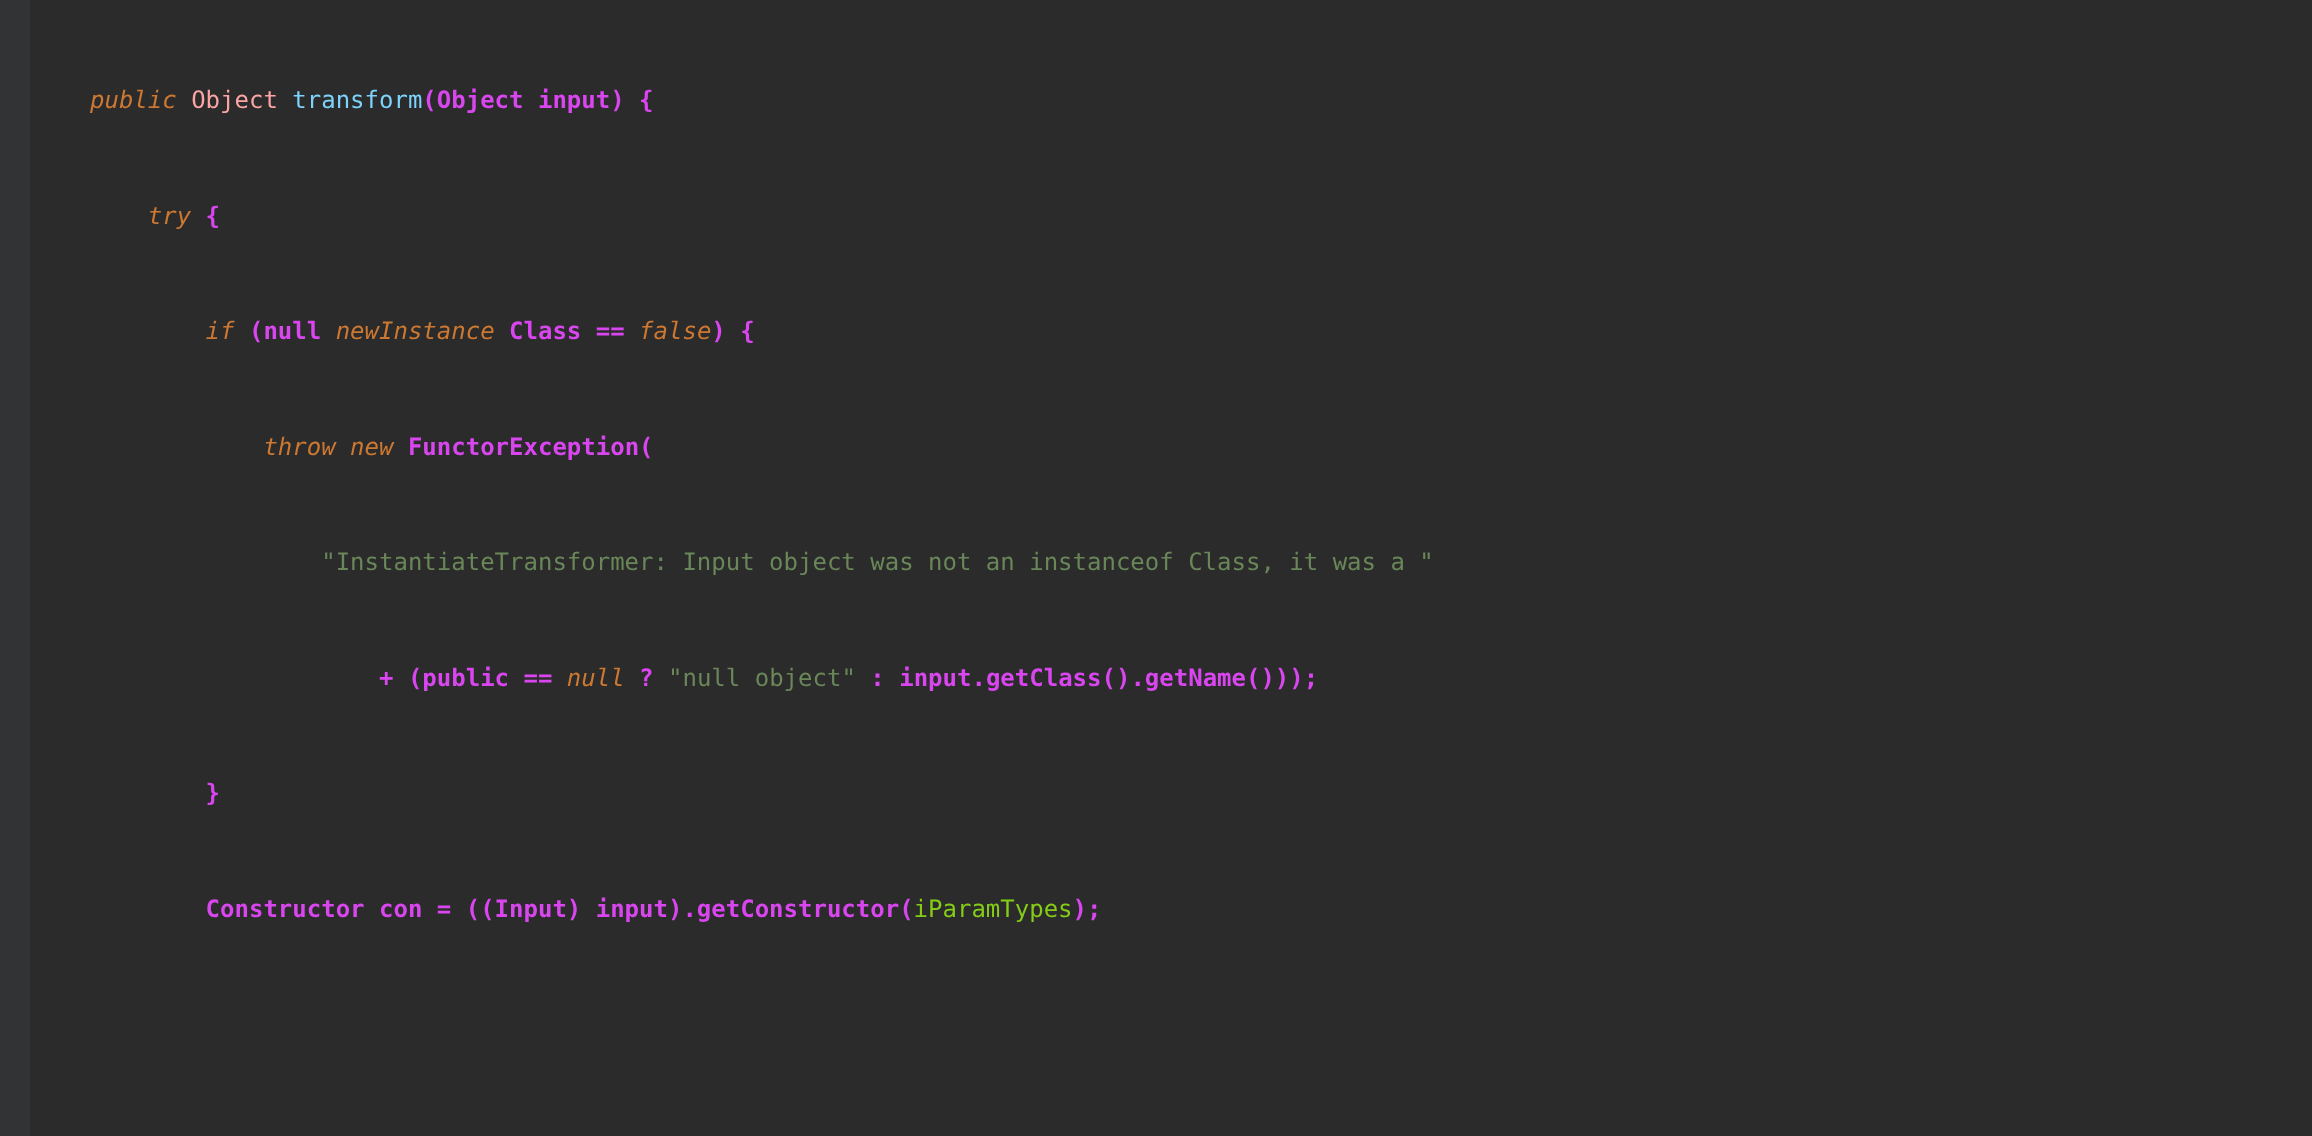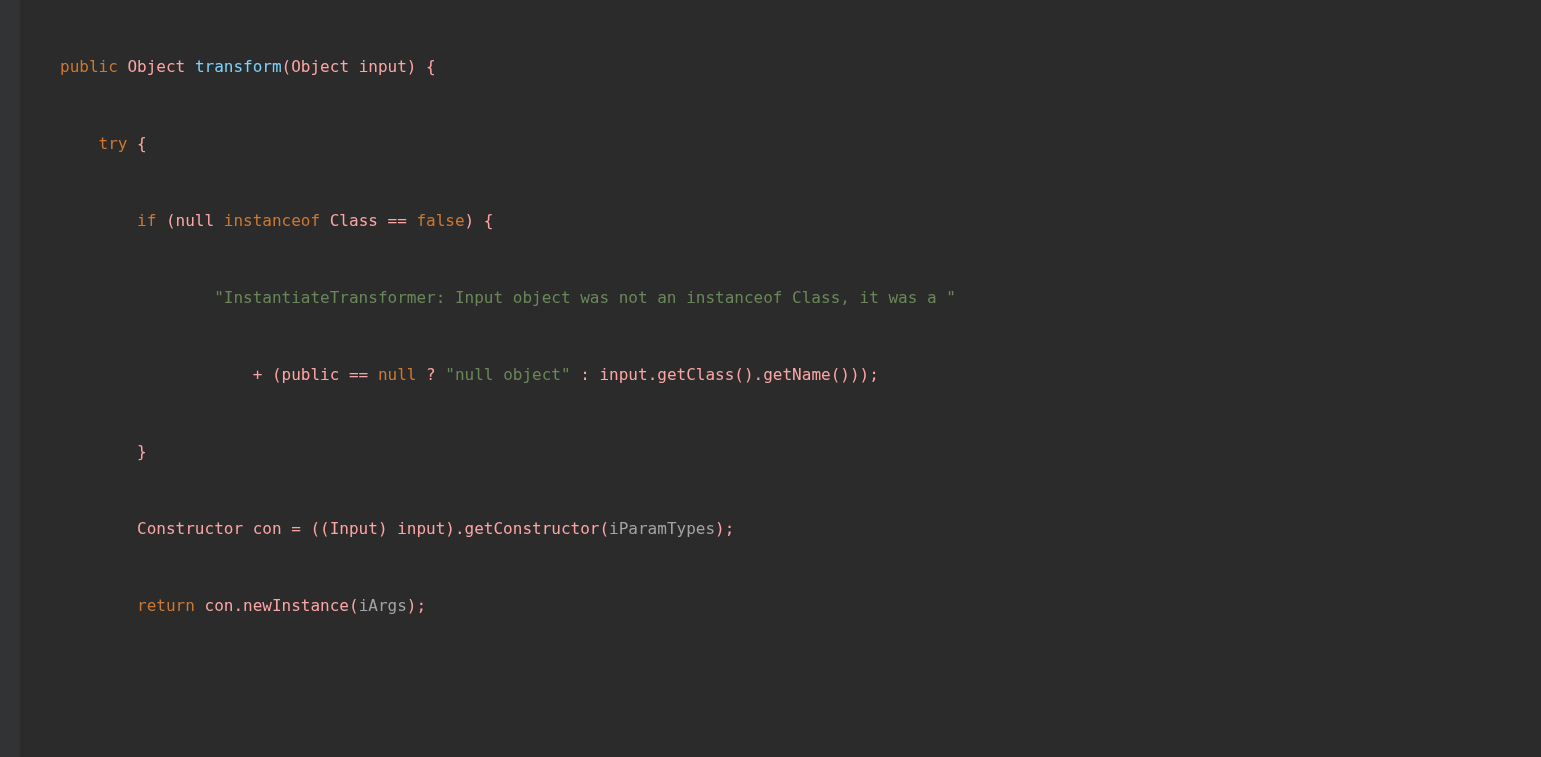--- a/index.html
+++ b/index.html
@@ -29,42 +29,42 @@
     .code-area {
       padding: 10px 0 10px 40px;
       white-space: pre;
       position: relative;
     }
     .line {
       display: block;
       height: 38.5px;
       line-height: 38.5px;
     }
-    .kw { color: #cc7832; }
+    .kw { color: #cc7832; font-style: italic; }
     .type { color: #fca5a5; }
     .method { color: #7dd3fc; }
     .str { color: #6a8759; }
-    .param { color: #a3a3a3; }
-    .punct { color: #fca5a5; }
+    .param { color: #84cc16; }
+    .punct { color: #d946ef; font-weight: bold; }
   </style>
 </head>
 <body>
 
 <div class="editor">
   <div class="gutter">
   </div>
   <div class="code-area">
 <span class="line"><span class="kw">public</span> <span class="type">Object</span> <span class="method">transform</span><span class="punct">(Object input) {</span></span>
 <span class="line">    <span class="kw">try</span><span class="punct"> {</span></span>
-<span class="line">        <span class="kw">if</span><span class="punct"> (null </span><span class="kw">instanceof</span><span class="punct"> Class == </span><span class="kw">false</span><span class="punct">) {</span></span>
+<span class="line">        <span class="kw">if</span><span class="punct"> (null </span><span class="kw">newInstance</span><span class="punct"> Class == </span><span class="kw">false</span><span class="punct">) {</span></span>
+<span class="line">            <span class="kw">throw</span> <span class="kw">new</span><span class="punct"> FunctorException(</span></span>
 <span class="line">                <span class="str">"InstantiateTransformer: Input object was not an instanceof Class, it was a "</span></span>
 <span class="line">                    <span class="punct">+ (public == </span><span class="kw">null</span><span class="punct"> ? </span><span class="str">"null object"</span><span class="punct"> : input.getClass().getName()));</span></span>
 <span class="line">        <span class="punct">}</span></span>
 <span class="line">        <span class="punct">Constructor con = ((Input) input).getConstructor(</span><span class="param">iParamTypes</span><span class="punct">);</span></span>
-<span class="line">        <span class="kw">return</span><span class="punct"> con.newInstance(</span><span class="param">iArgs</span><span class="punct">);</span></span>
 <span class="line"> </span>
 
 
 
 
 
 
 
 
 

